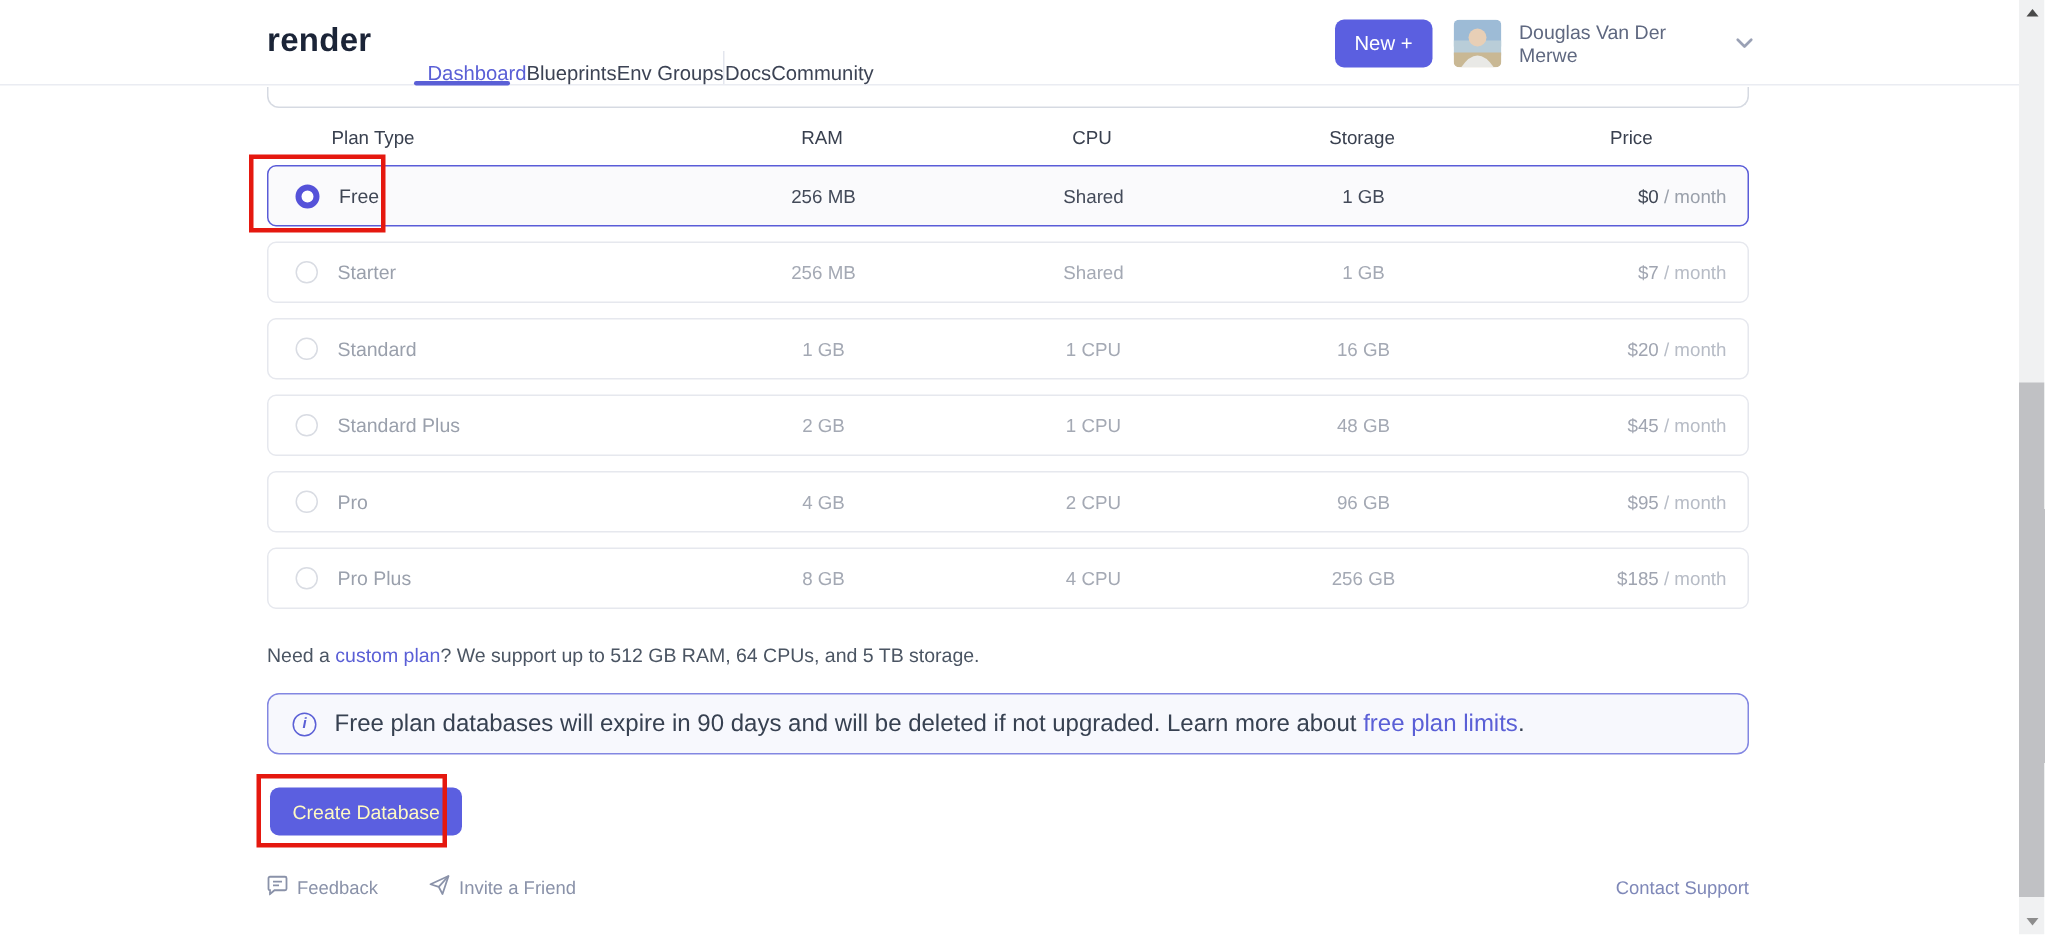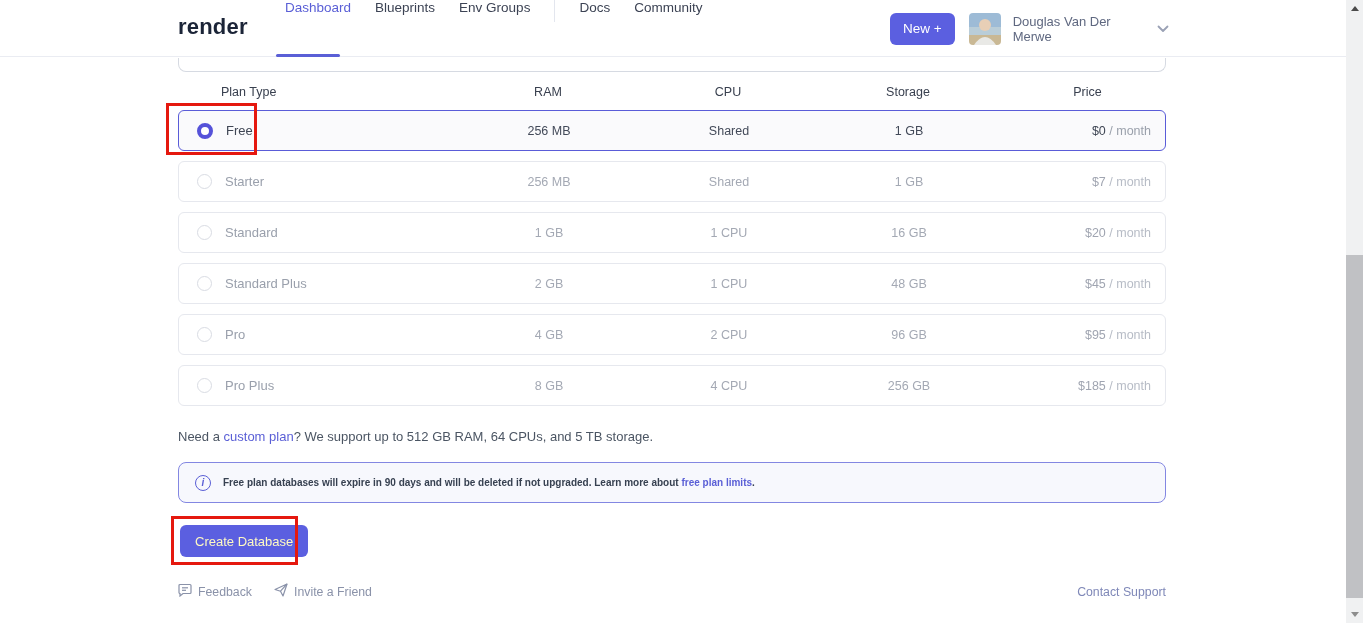--- a/index.html
+++ b/index.html
@@ -5,21 +5,21 @@
   * { margin:0; padding:0; box-sizing:border-box; }
   html,body { width:1363px; height:623px; overflow:hidden; background:#fff;
     font-family:"Liberation Sans", sans-serif; }
   .page { position:relative; width:1363px; height:623px; background:#fff; }
 
   
   .topbar { position:absolute; top:0; left:0; width:1346px; height:57px;
     border-bottom:1px solid #eaecf2; background:#fff; }
   .logo { position:absolute; left:178px; top:14px; font-size:22px; font-weight:700;
     color:#1b2437; letter-spacing:0.2px;text-align:center; }
-  .nav { position:absolute; left:285px; top:0; height:56px; display:flex; align-items:flex-start; gap:24px; }
+  .nav { position:absolute; left:285px; top:0; height:56px; display:flex; align-items:flex-end; }
   .nav-item { font-size:13.5px; color:#3c4354; cursor:pointer; white-space:nowrap; }
   .nav-item.active { color:#5a5fd6; font-weight:500; }
   .nav-divider { width:1px; height:22px; background:#e3e6ee; }
   .nav-underline { position:absolute; left:276px; top:54px; width:64px; height:3px;
     background:#5a5fd6; border-radius:2px; }
   .topbar-right { position:absolute; left:890px; top:0; height:57px; display:flex; align-items:center; }
   .new-btn { height:32px; padding:0 13px; background:#5b5fe0; color:#fff; border:none;
     border-radius:6px; font-size:13.5px; font-family:inherit; cursor:pointer; }
   .avatar { width:32px; height:32px; border-radius:4px; overflow:hidden; margin-left:14px; flex:0 0 auto; }
   .user-name { margin-left:12px; font-size:13px; color:#5f6880; width:132px; }
@@ -58,28 +58,28 @@
   .custom-plan { position:absolute; left:0; top:372px; width:988px; 
     font-size:13px; color:#4b5563; }
   .link { color:#5a5fd6; cursor:pointer; }
 
   .banner { position:absolute; left:0; top:405px; width:988px; height:41px;
     border:1px solid #8387e2; border-radius:8px; background:#f7f8fd;
     display:flex; align-items:center; padding:0 16px; gap:12px; }
   .info-icon { width:16px; height:16px; border-radius:50%; border:1.3px solid #5a5fd6;
     color:#5a5fd6; font-size:10px; display:flex; align-items:center; justify-content:center;
     flex:0 0 auto; font-style:italic; font-weight:700; }
-  .banner-text { font-size:10px; color:#374151;font-weight:bold; }
+  .banner-text { font-size:16px; color:#374151; }
 
   .create-btn { position:absolute; left:2px; top:468px; height:32px; padding:0 15px;
     background:#5b5fe0; color:#fef9c3; border:none; border-radius:6px; font-size:13px;
     font-family:inherit; cursor:pointer; }
 
   .footer { position:absolute; left:0; top:526px; width:988px; display:flex;
-    align-items:center; font-size:12.3px; color:#8a92a9; }
+    align-items:center; font-size:12.3px; color:#8a92a9;gap:12px; }
   .footer-item { display:flex; align-items:center; gap:6px; margin-right:22px;
     cursor:pointer; font-weight:500; }
   .contact { margin-left:auto; color:#7f88b8; cursor:pointer; }
 
   
   .anno { position:absolute; border:3px solid #e5180f; background:transparent; z-index:5; }
   .anno-1 { left:166px; top:103px; width:91px; height:52px; }
   .anno-2 { left:171px; top:516px; width:127px; height:49px; }
 
   

